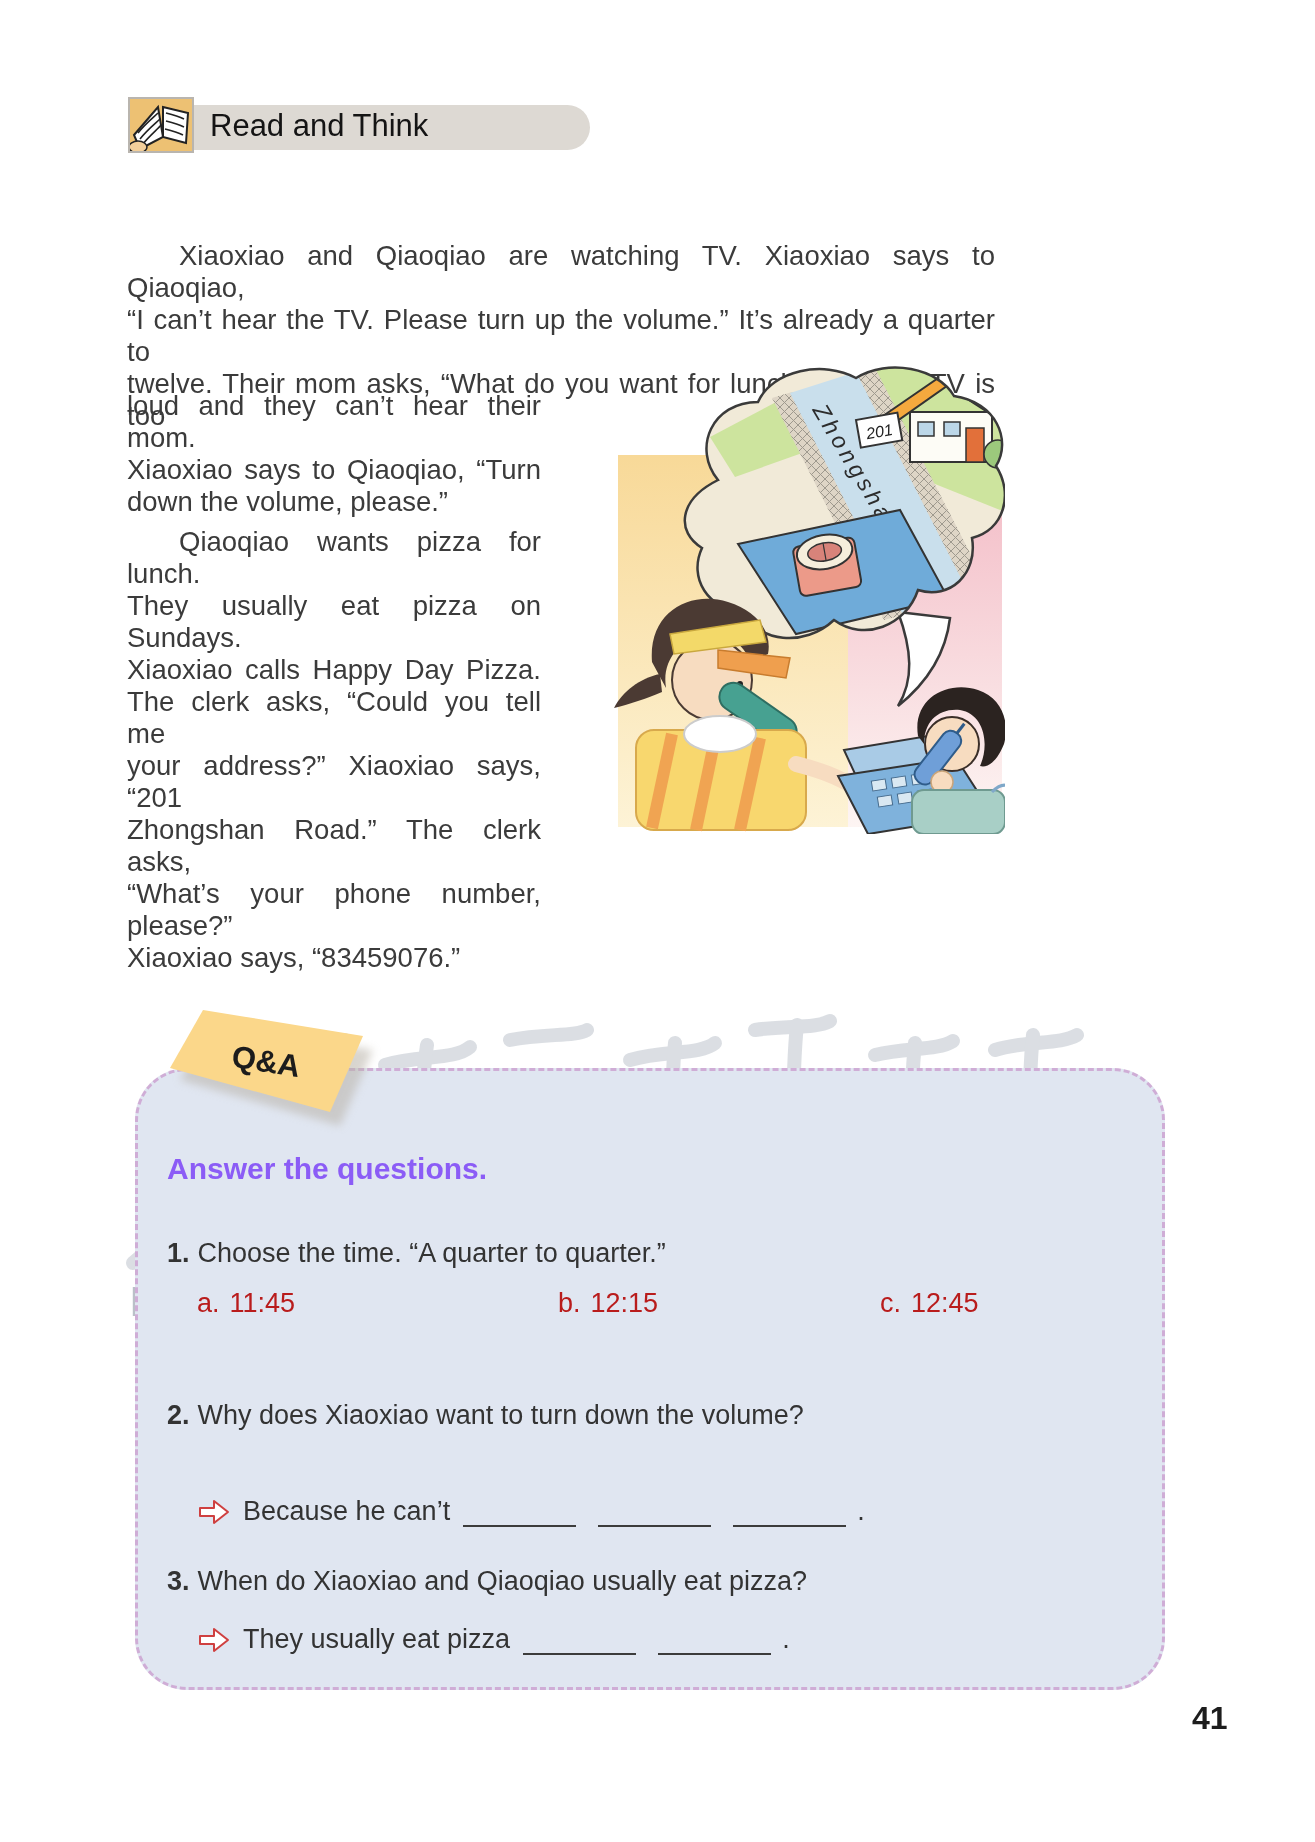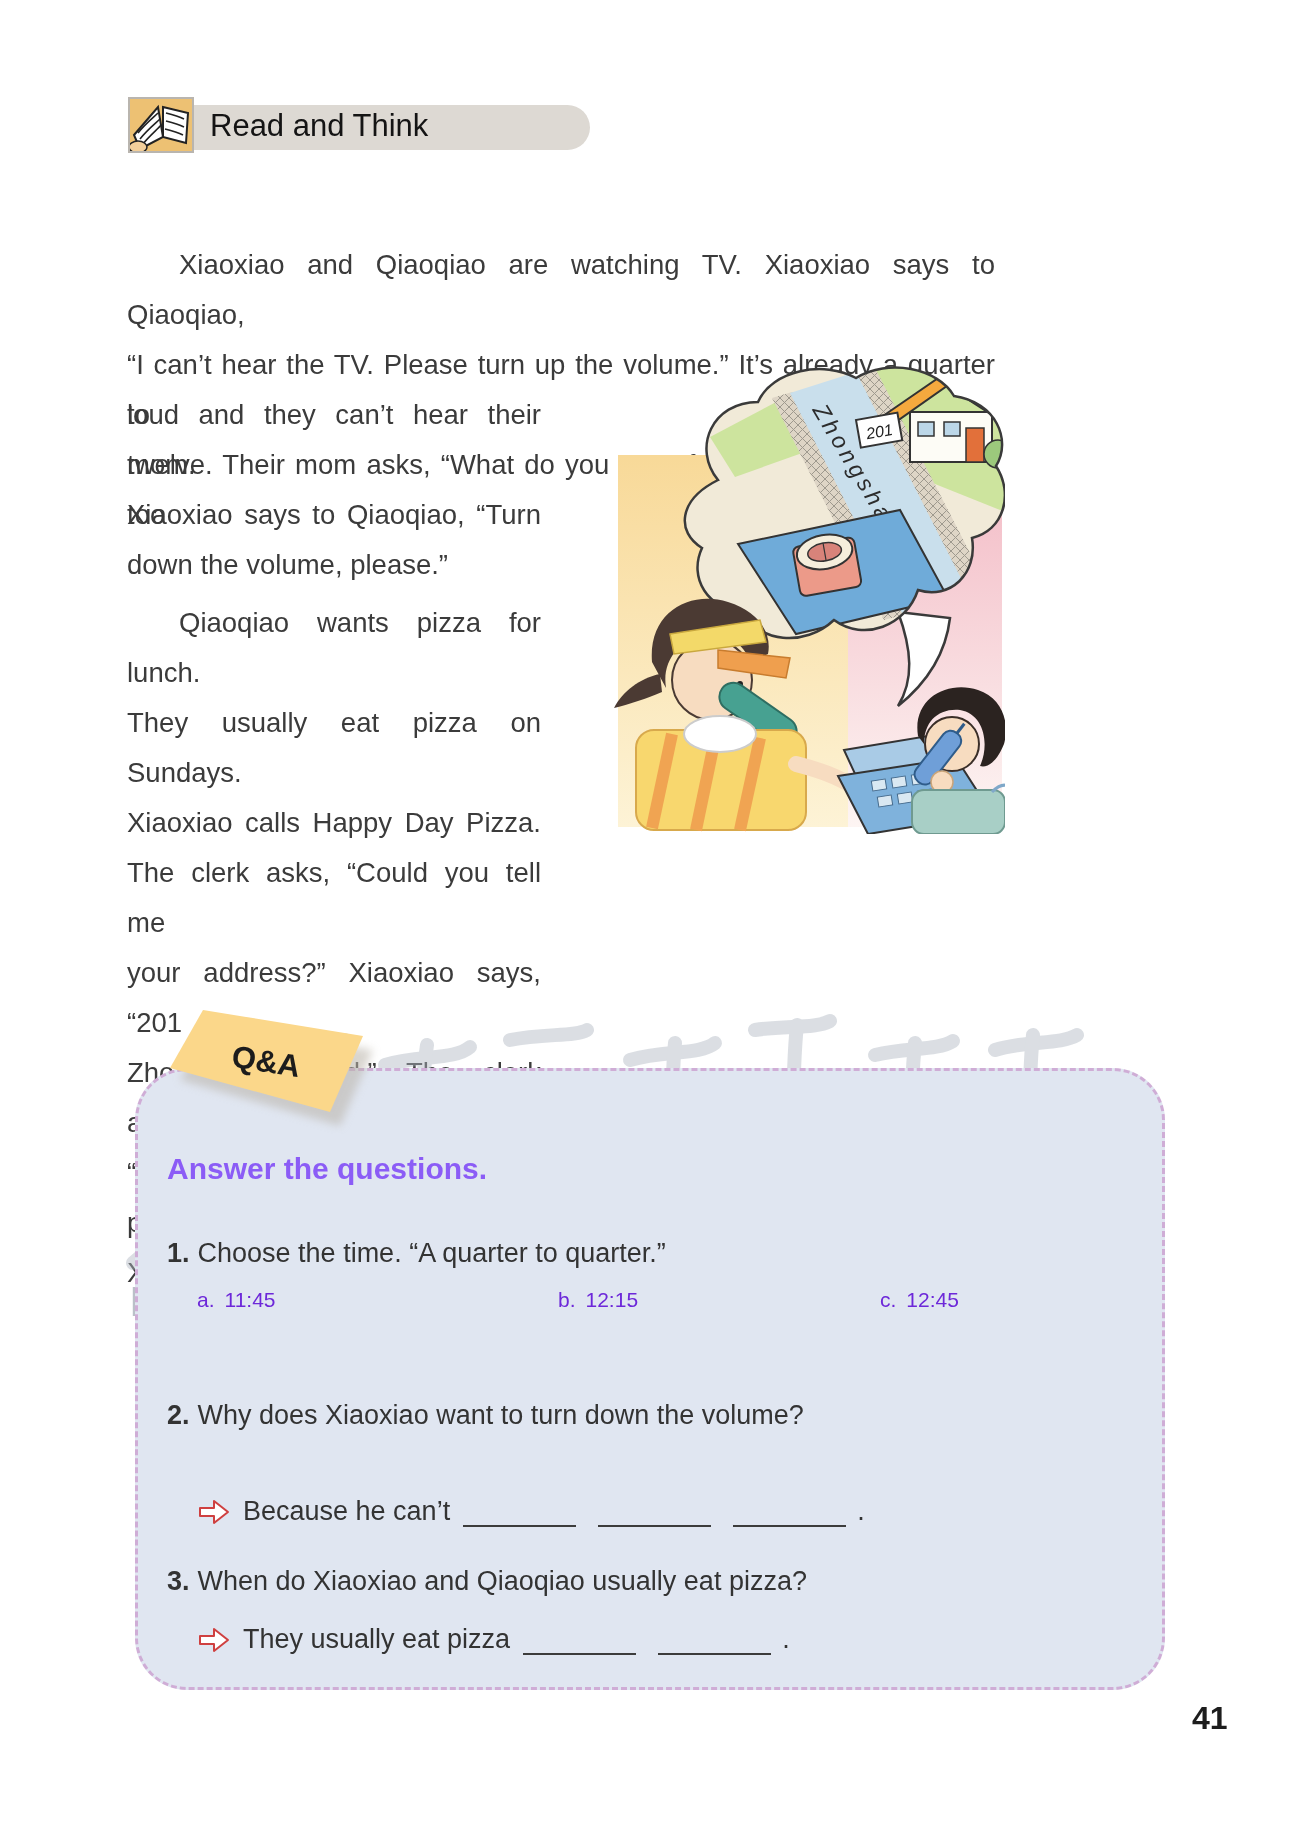--- a/index.html
+++ b/index.html
@@ -7,21 +7,21 @@
         font-family:"Liberation Sans","DejaVu Sans",sans-serif;color:#3a3a3a;}
 
   
   .header-bar{position:absolute;left:131px;top:105px;width:459px;height:45px;
               background:#ddd9d3;border-radius:0 24px 24px 0;}
   .header-icon{position:absolute;left:128px;top:97px;width:66px;height:56px;
                border:2px solid #b9b5af;background:#edc173;box-sizing:border-box;}
   .header-title{position:absolute;left:210px;top:108px;font-size:31px;font-weight:normal;color:#141414;}
 
   
-  .rline{font-size:27.5px;line-height:50px;color:#3b3b3b;}
+  .rline{font-size:27.5px;line-height:32px;color:#3b3b3b;}
   .j{text-align:justify;text-align-last:justify;}
   .indent{text-indent:52px;}
   .wide-block{position:absolute;left:127px;top:240px;width:868px;}
   .narrow-block{position:absolute;left:127px;top:390px;width:414px;}
   .p2{margin-top:8px;}
 
   .illustration{position:absolute;left:600px;top:362px;width:405px;height:472px;}
 
   
   .watermark{position:absolute;left:115px;top:985px;width:1010px;height:365px;opacity:.45;pointer-events:none;}
@@ -29,21 +29,21 @@
                 letter-spacing:2px;color:#a9b1bb;opacity:.8;pointer-events:none;}
 
   
   .qa-panel{position:absolute;left:135px;top:1068px;width:1030px;height:622px;box-sizing:border-box;
             background:#e0e6f1;border:3px dashed #cfadd6;border-radius:52px;}
   .qa-tag{position:absolute;left:158px;top:996px;width:240px;height:140px;}
   .qa-heading{position:absolute;left:167px;top:1152px;font-size:30px;font-weight:bold;color:#8b5cf6;}
 
   .q-line{position:absolute;font-size:27px;color:#333;}
   .q-num{font-weight:bold;margin-right:8px;}
-  .option{position:absolute;font-size:21px;color:#6d28d9;}
+  .option{position:absolute;font-size:27px;color:#b91c1c;}
   .option .opt-label{margin-right:10px;}
 
   .answer-row{position:absolute;font-size:27px;color:#333;display:flex;align-items:center;}
   .arrow-icon{margin-right:12px;flex:0 0 auto;}
   .blank{display:inline-block;width:113px;height:28px;border-bottom:2px solid #3c3c3c;margin:0 11px;}
   .answer-text{margin-right:2px;}
 
   .page-number{position:absolute;left:1192px;top:1700px;font-size:32px;font-weight:bold;color:#1d1d1d;}
 </style>
 </head>

